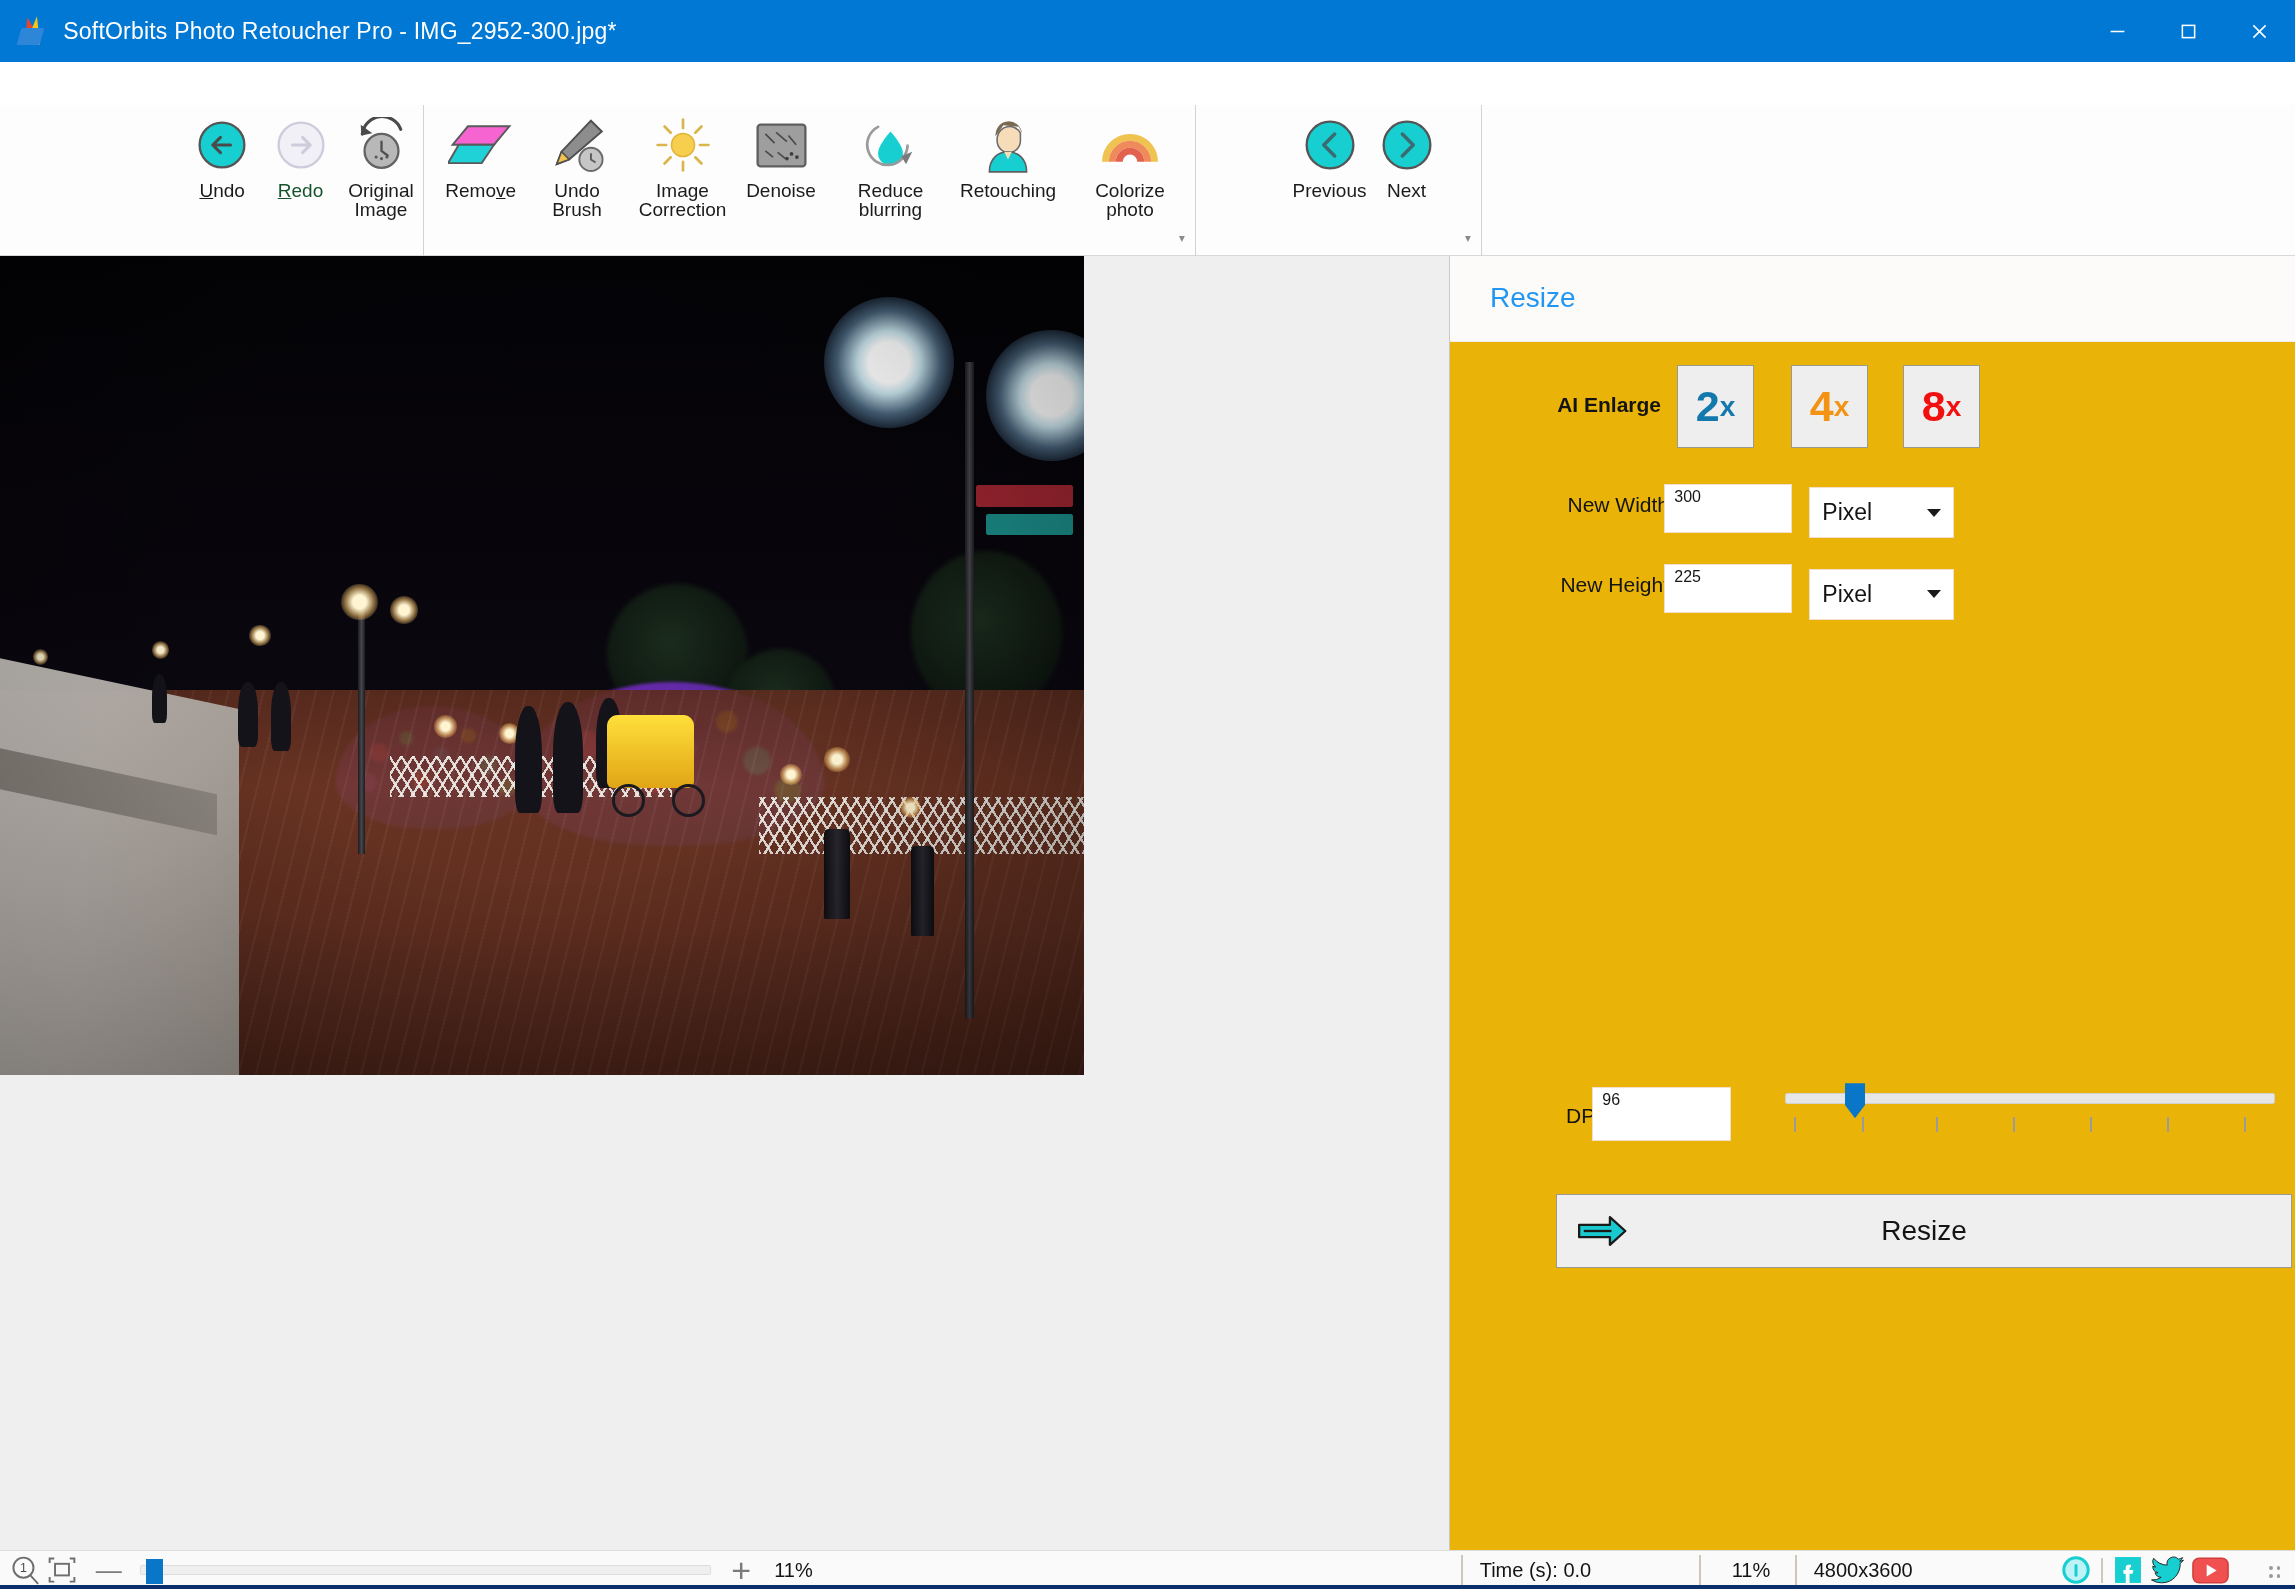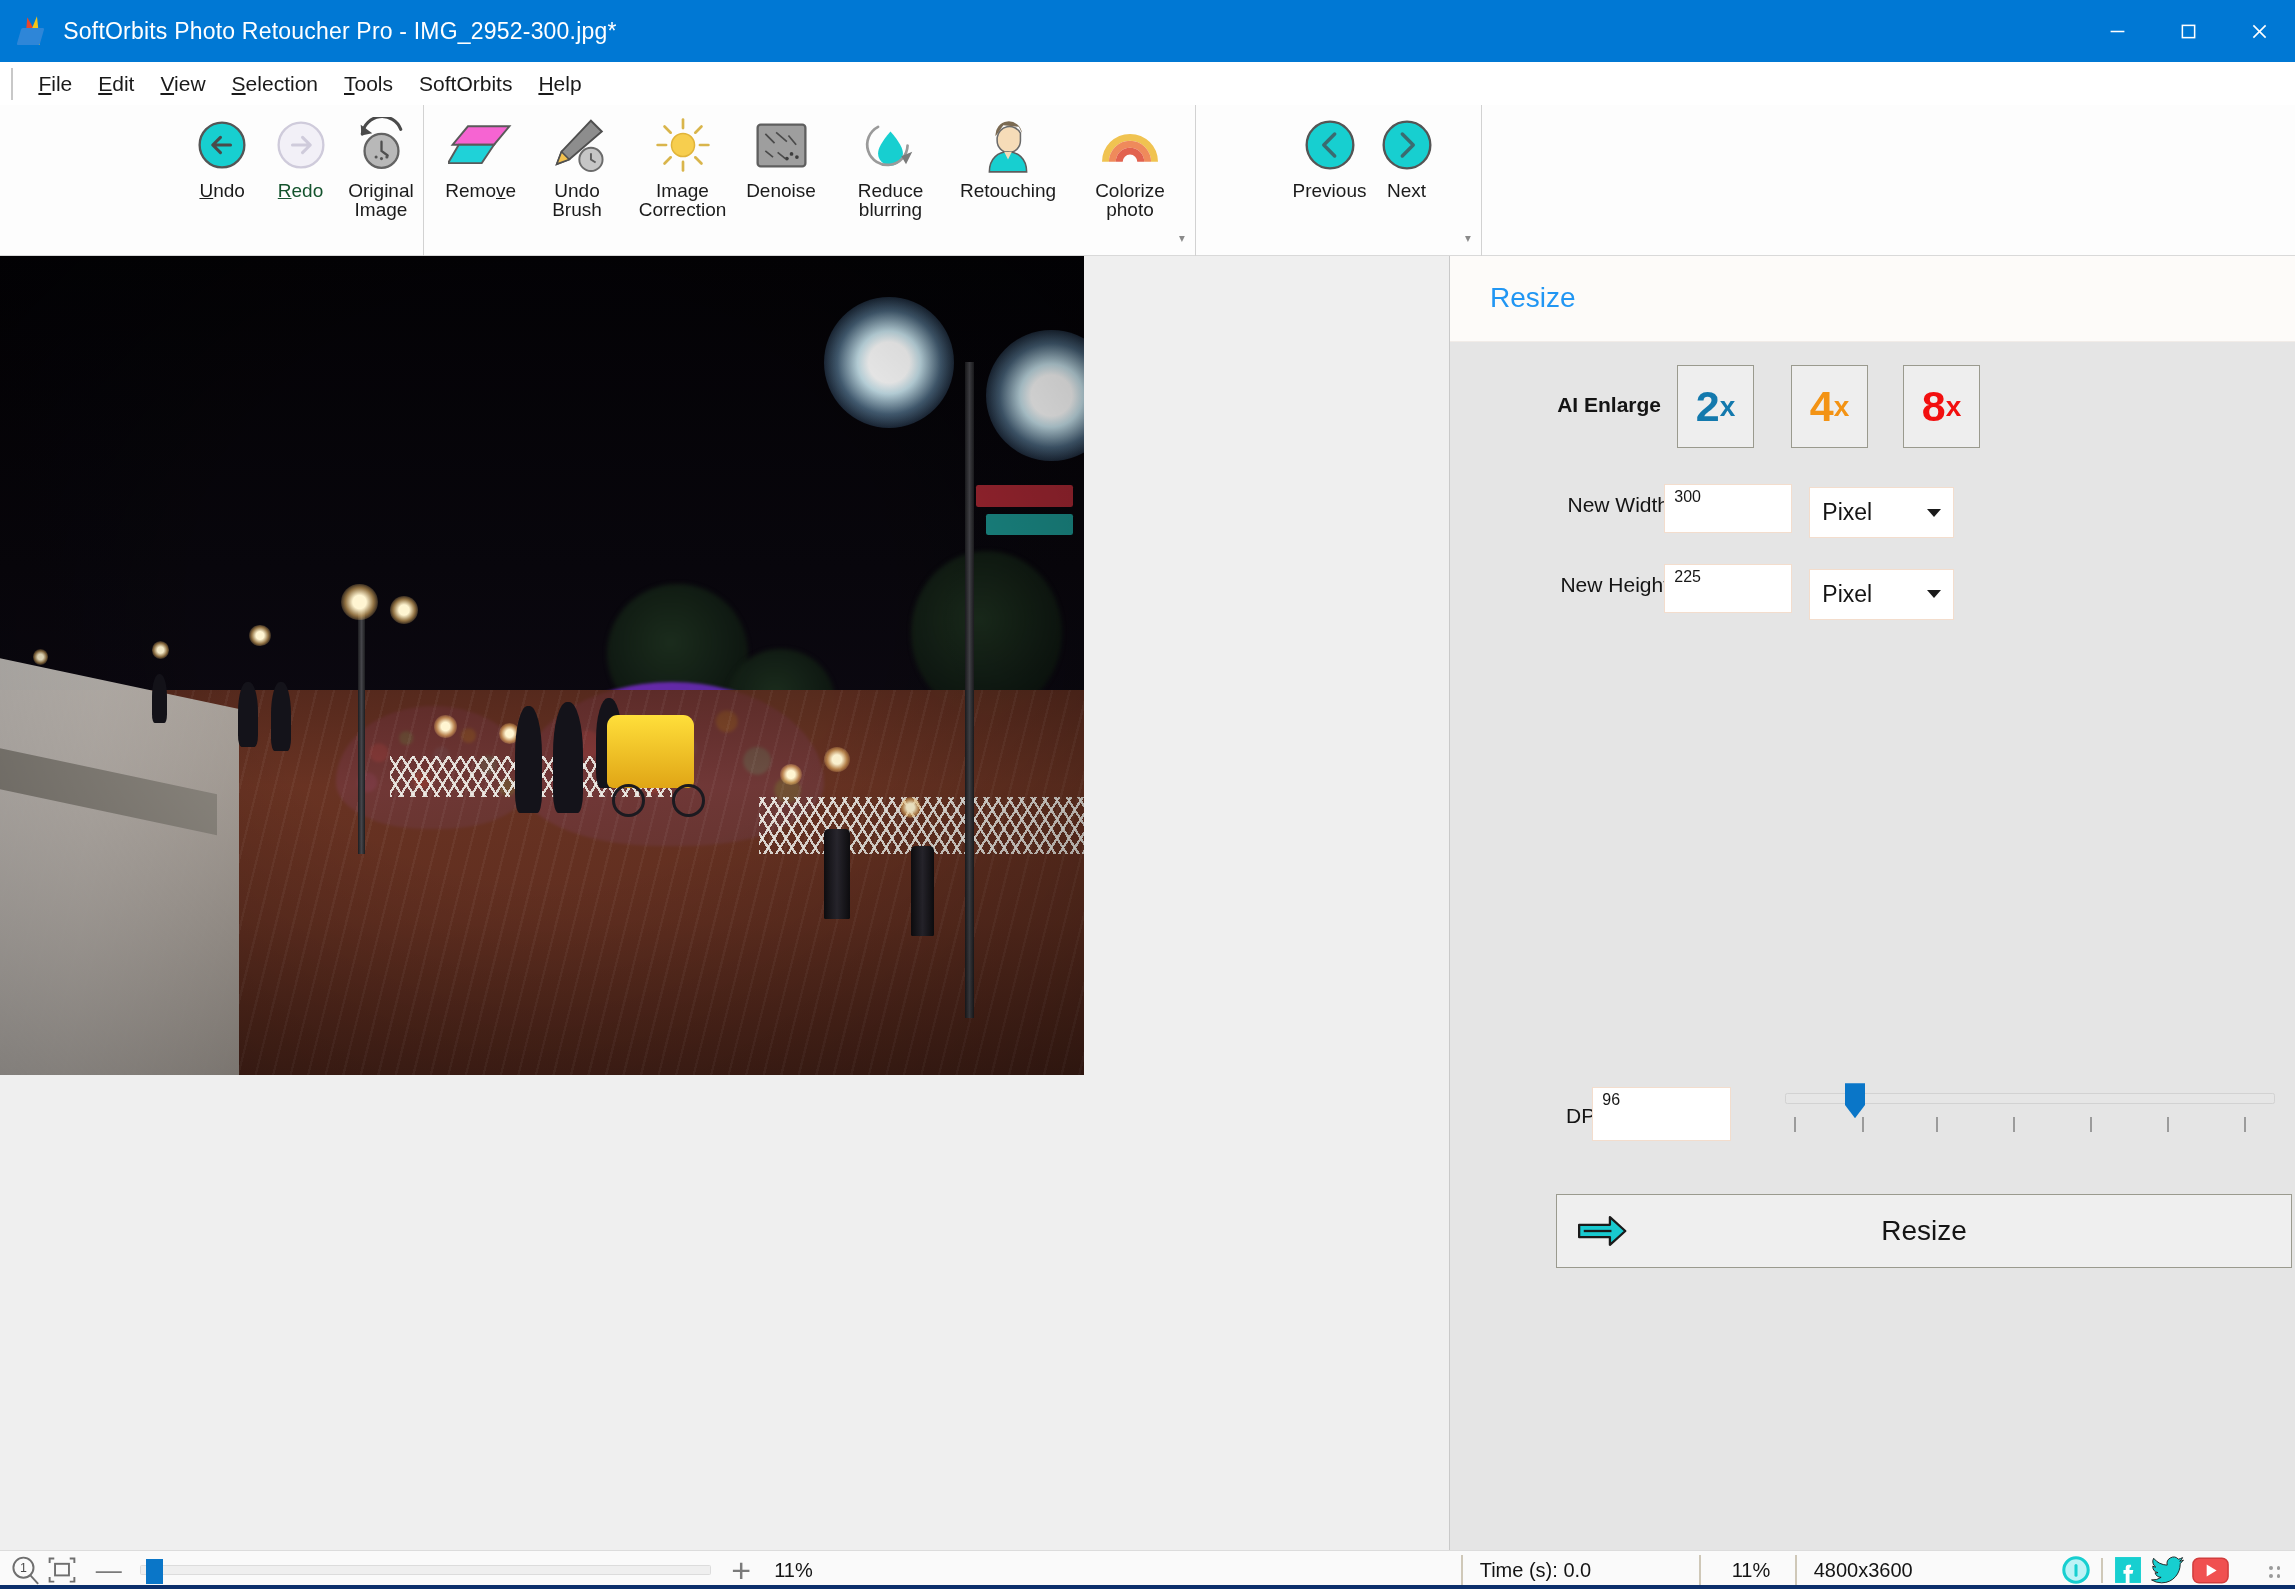--- a/index.html
+++ b/index.html
@@ -152,21 +152,21 @@
   .bollard { position:absolute; background:linear-gradient(90deg,#0e0d10,#2a2830,#0e0d10); border-radius:4.6px 4.6px 1.5px 1.5px; }
   .tree {
     position:absolute; border-radius:50%;
     background: radial-gradient(circle at 45% 42%, rgba(28,46,30,0.95), rgba(8,14,10,0.9));
     filter: blur(2.3px);
   }
 
   
   .panel {
     position:absolute; left:1450px; top:256px; width:845px; height:1294px;
-    background:#e5e5e5;
+    background:#eab308;
   }
   .panel-head {
     position:absolute; left:0; top:0; width:845px; height:86px;
     background:#fdfbf9; border-bottom:0.8px solid #f1ece8;
   }
   .panel-title {
     position:absolute; left:40px; top:26px;
     font-size:28px; color:#2196f3; font-weight:400;
   }
   .ai-row { position:absolute; left:0; top:109px; width:845px; height:85px; }
@@ -265,30 +265,20 @@
       </div>
       <div class="win-btn wb-close">
         <svg width="23" height="23" viewBox="0 0 30 30">
             <line x1="7" y1="7" x2="23" y2="23" stroke="#fff" stroke-width="2"></line>
             <line x1="23" y1="7" x2="7" y2="23" stroke="#fff" stroke-width="2"></line>
           </svg>
       </div>
     </div>
   </div>
 
-  <div class="menubar">
-    <div class="menu-grip"></div>
-    <div class="menu-item"><u>F</u>ile</div>
-    <div class="menu-item"><u>E</u>dit</div>
-    <div class="menu-item"><u>V</u>iew</div>
-    <div class="menu-item"><u>S</u>election</div>
-    <div class="menu-item"><u>T</u>ools</div>
-    <div class="menu-item">SoftOrbits</div>
-    <div class="menu-item"><u>H</u>elp</div>
-  </div>
 
   <div class="ribbon">
 
 
     <div class="rgroup bordered" style="left:176px; width:248px;">
       <div class="rbtn" style="left:7.7px; width:77px;">
         <span class="ric">
           <svg width="54" height="54" viewBox="0 0 70 70">
             <circle cx="35" cy="35" r="29" fill="#17cfd0" stroke="#555" stroke-width="3"></circle>
             <path d="M46 35 H24 M33 25 L23 35 L33 45" fill="none" stroke="#4a4a4a" stroke-width="4" stroke-linecap="round" stroke-linejoin="round"></path>

